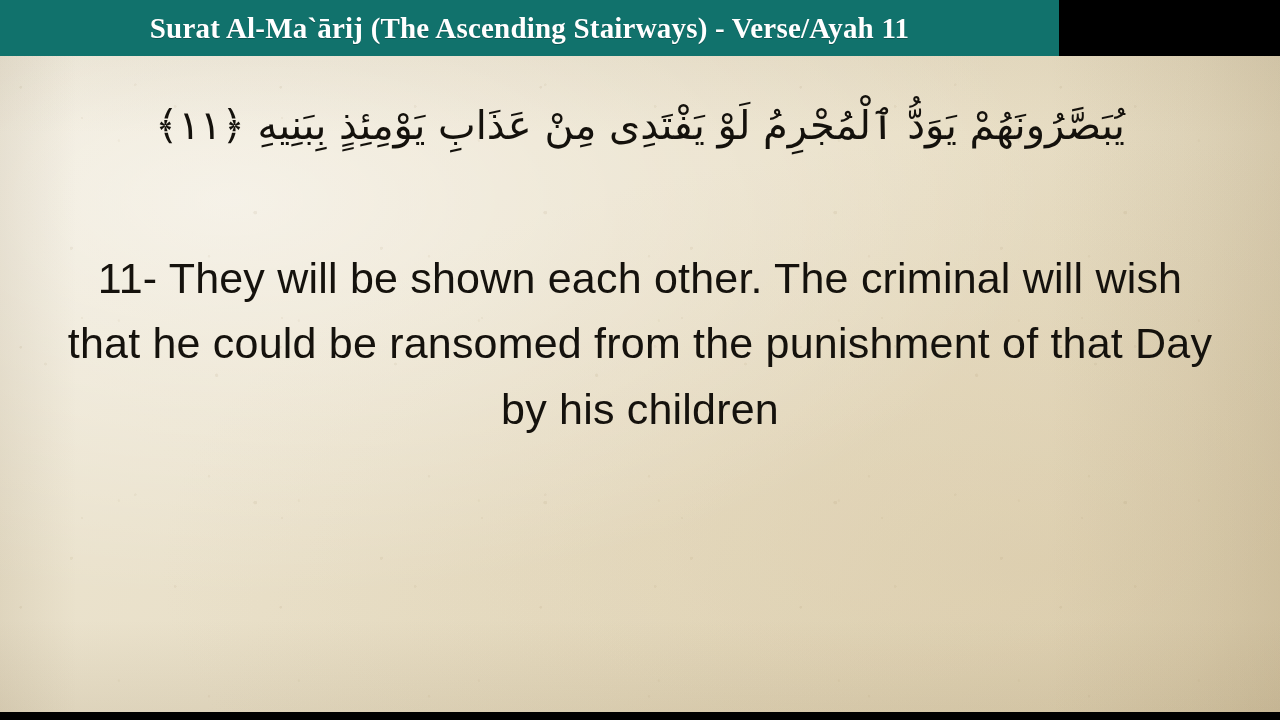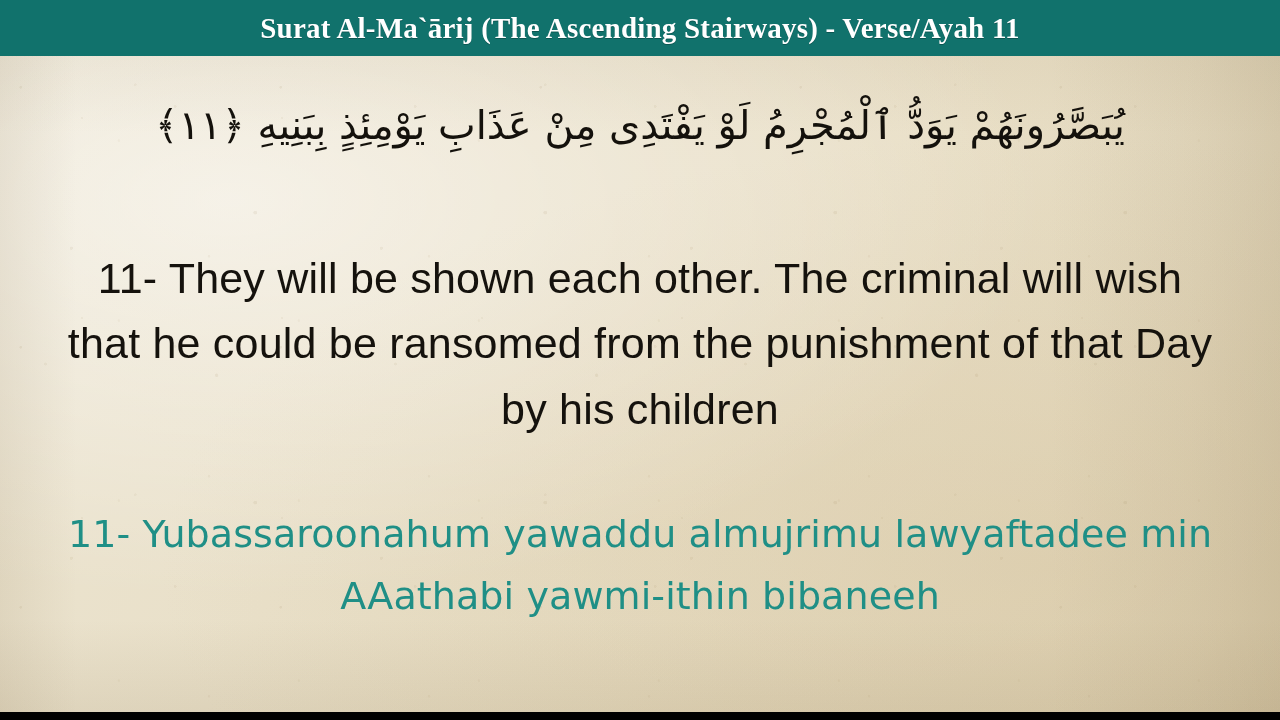--- a/index.html
+++ b/index.html
@@ -13,21 +13,21 @@
     height: 720px;
     overflow: hidden;
     background: #000;
     font-family: "Liberation Serif", serif;
   }
 
   
   #header {
     position: absolute;
     left: 0; top: 0;
-    width: 1280px;
+    width: 1059px;
     height: 56px;
     background: #11726c;
     display: flex;
     align-items: center;
     justify-content: center;
     box-sizing: border-box;
   }
   #header-title {
     color: #ffffff;
     font-family: "Liberation Serif", serif;
@@ -169,19 +169,18 @@
 
   <div id="paper">
     <div id="content">
 
       <div id="arabic-row">
         <div id="arabic-text">يُبَصَّرُونَهُمْ يَوَدُّ ٱلْمُجْرِمُ لَوْ يَفْتَدِى مِنْ عَذَابِ يَوْمِئِذٍ بِبَنِيهِ ﴿١١﴾</div>
       </div>
 
       <div id="translation">11- They will be shown each other. The criminal will wish that he could be ransomed from the punishment of that Day by his children</div>
 
-      <div id="transliteration">11- Yubassaroonahum yawaddu almujrimu lawyaftadee min AAathabi yawmi-ithin bibaneeh</div>
 
     </div>
   </div>
 
   <div id="bottom-band"></div>
 </div>
 
 </body></html>

